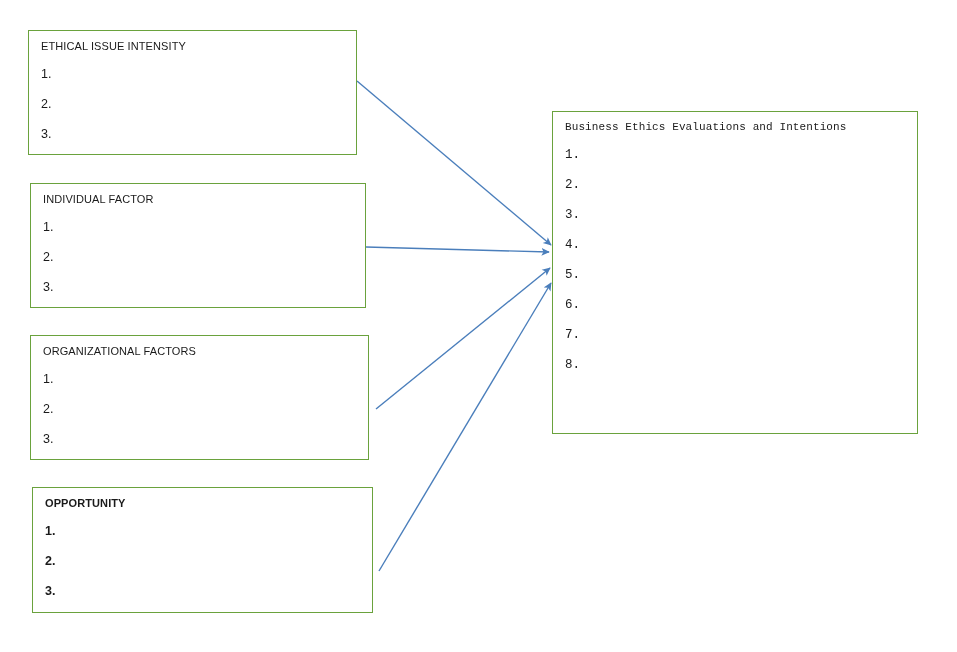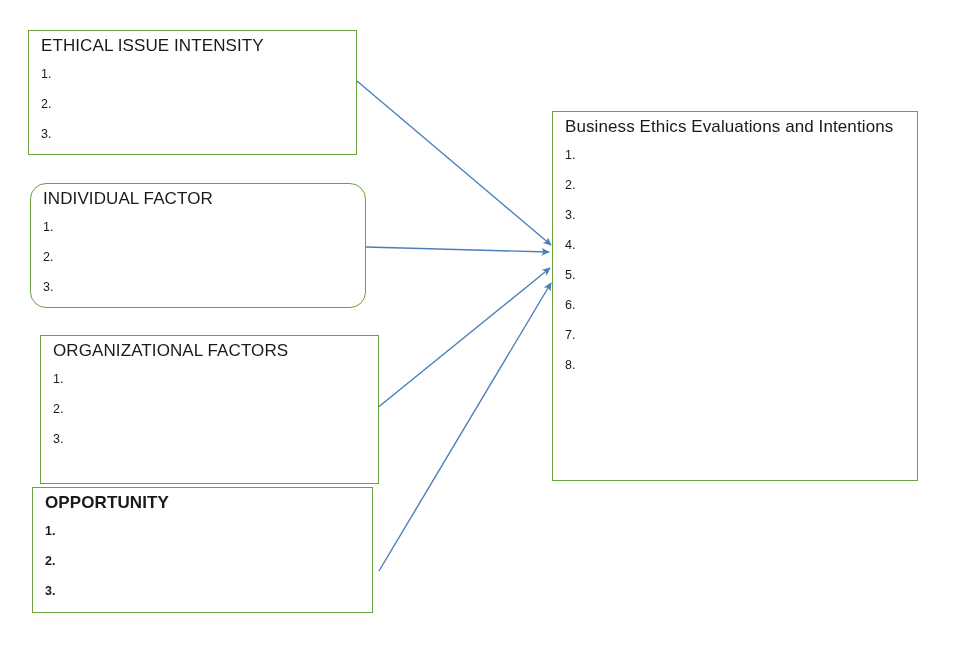--- a/index.html
+++ b/index.html
@@ -21,21 +21,21 @@
   .node-box {
     position: absolute;
     box-sizing: border-box;
     border: 1px solid #6aa23d;
     background: #ffffff;
   }
   .node-title {
     position: absolute;
     left: 12px;
     top: 8px;
-    font-size: 17px;
+    font-size: 11px;
     line-height: 14px;
     color: #1a1a1a;
     white-space: nowrap;
     letter-spacing: 0.1px;
   }
   .node-items {
     position: absolute;
     left: 12px;
     top: 36px;
     margin: 0;
@@ -84,45 +84,45 @@
 
   <div id="nodes-host">
       <div class="node-box" style="left: 28px; top: 30px; width: 329px; height: 125px;">
         <div class="node-title">ETHICAL ISSUE INTENSITY</div>
         <ul class="node-items">
           <li class="node-item">1.</li>
           <li class="node-item">2.</li>
           <li class="node-item">3.</li>
         </ul>
       </div>
-      <div class="node-box" style="left: 30px; top: 183px; width: 336px; height: 125px; border-radius: 16px;">
+      <div class="node-box" style="left: 30px; top: 183px; width: 336px; height: 125px;">
         <div class="node-title">INDIVIDUAL FACTOR</div>
         <ul class="node-items">
           <li class="node-item">1.</li>
           <li class="node-item">2.</li>
           <li class="node-item">3.</li>
         </ul>
       </div>
-      <div class="node-box" style="left: 40px; top: 335px; width: 339px; height: 149px; padding-left: 16px;">
+      <div class="node-box" style="left: 30px; top: 335px; width: 339px; height: 125px; padding-left: 16px;">
         <div class="node-title">ORGANIZATIONAL FACTORS</div>
         <ul class="node-items">
           <li class="node-item">1.</li>
           <li class="node-item">2.</li>
           <li class="node-item">3.</li>
         </ul>
       </div>
       <div class="node-box" style="left: 32px; top: 487px; width: 341px; height: 126px; font-weight: bold;">
         <div class="node-title">OPPORTUNITY</div>
         <ul class="node-items">
           <li class="node-item">1.</li>
           <li class="node-item">2.</li>
           <li class="node-item">3.</li>
         </ul>
       </div>
-      <div class="node-box" style="left: 552px; top: 111px; width: 366px; height: 370px;">
+      <div class="node-box" style="left: 552px; top: 111px; width: 366px; height: 323px; font-family: Liberation Mono, monospace;">
         <div class="node-title">Business Ethics Evaluations and Intentions</div>
         <ul class="node-items">
           <li class="node-item">1.</li>
           <li class="node-item">2.</li>
           <li class="node-item">3.</li>
           <li class="node-item">4.</li>
           <li class="node-item">5.</li>
           <li class="node-item">6.</li>
           <li class="node-item">7.</li>
           <li class="node-item">8.</li>

